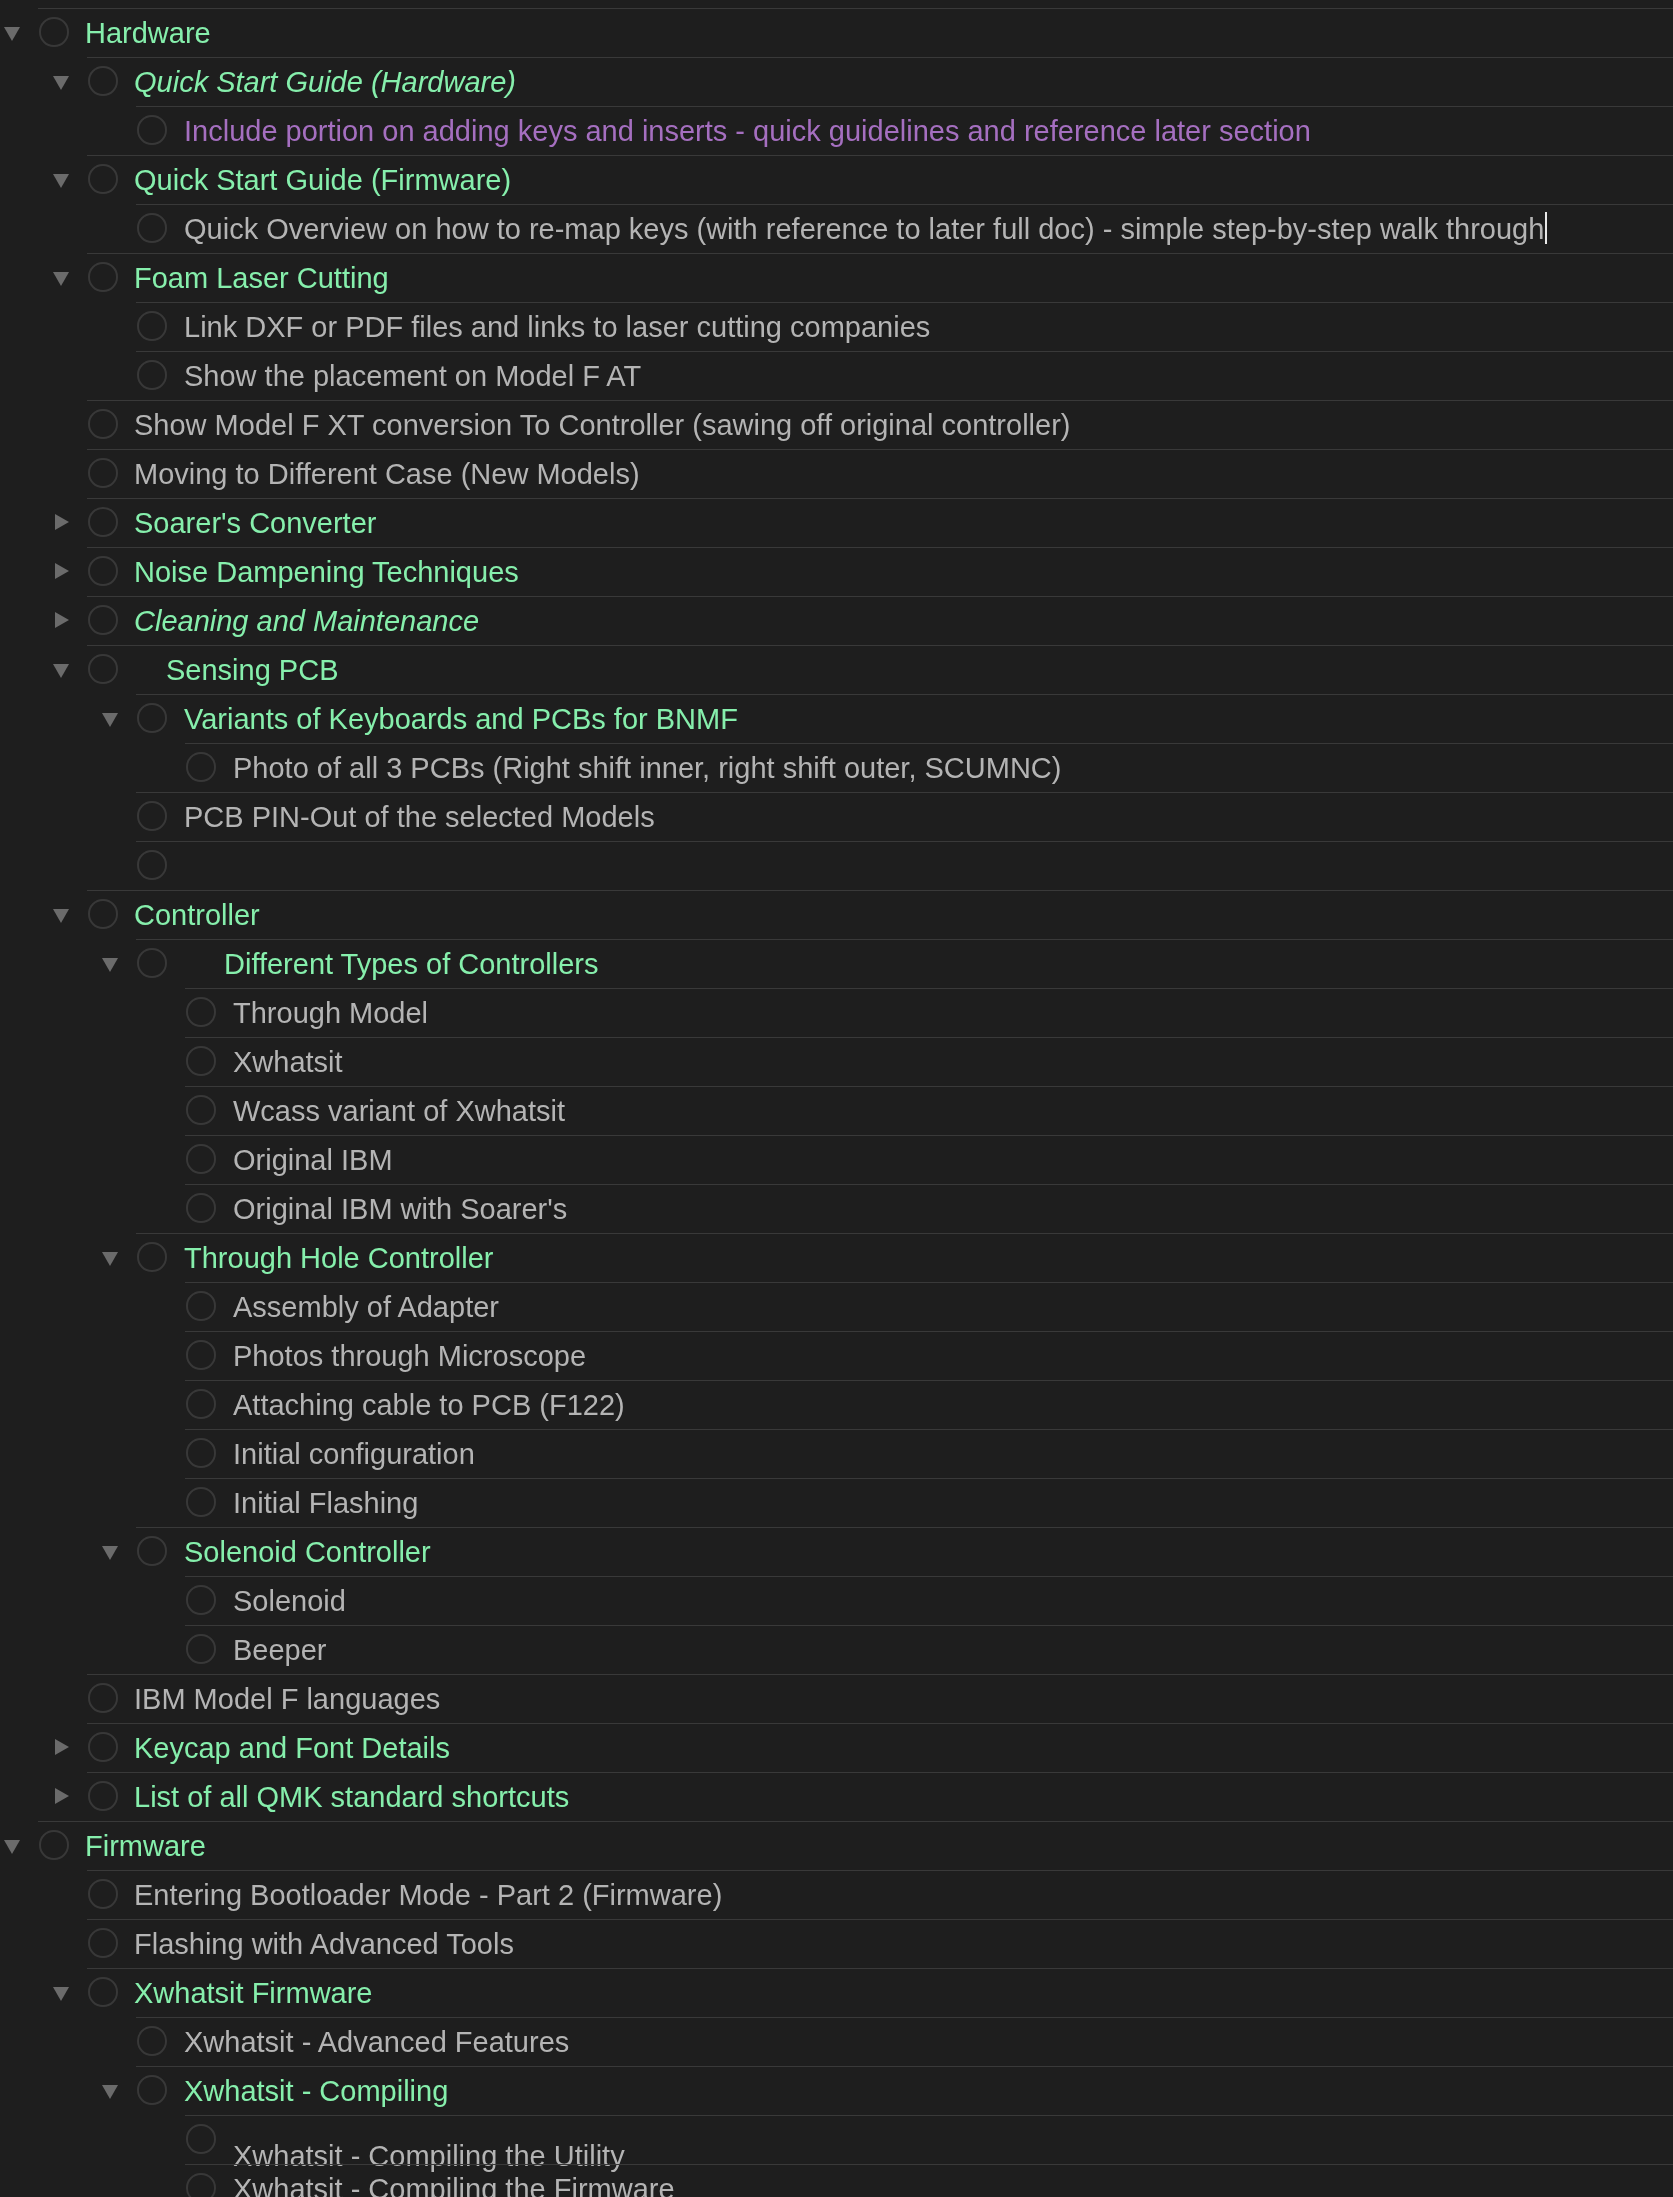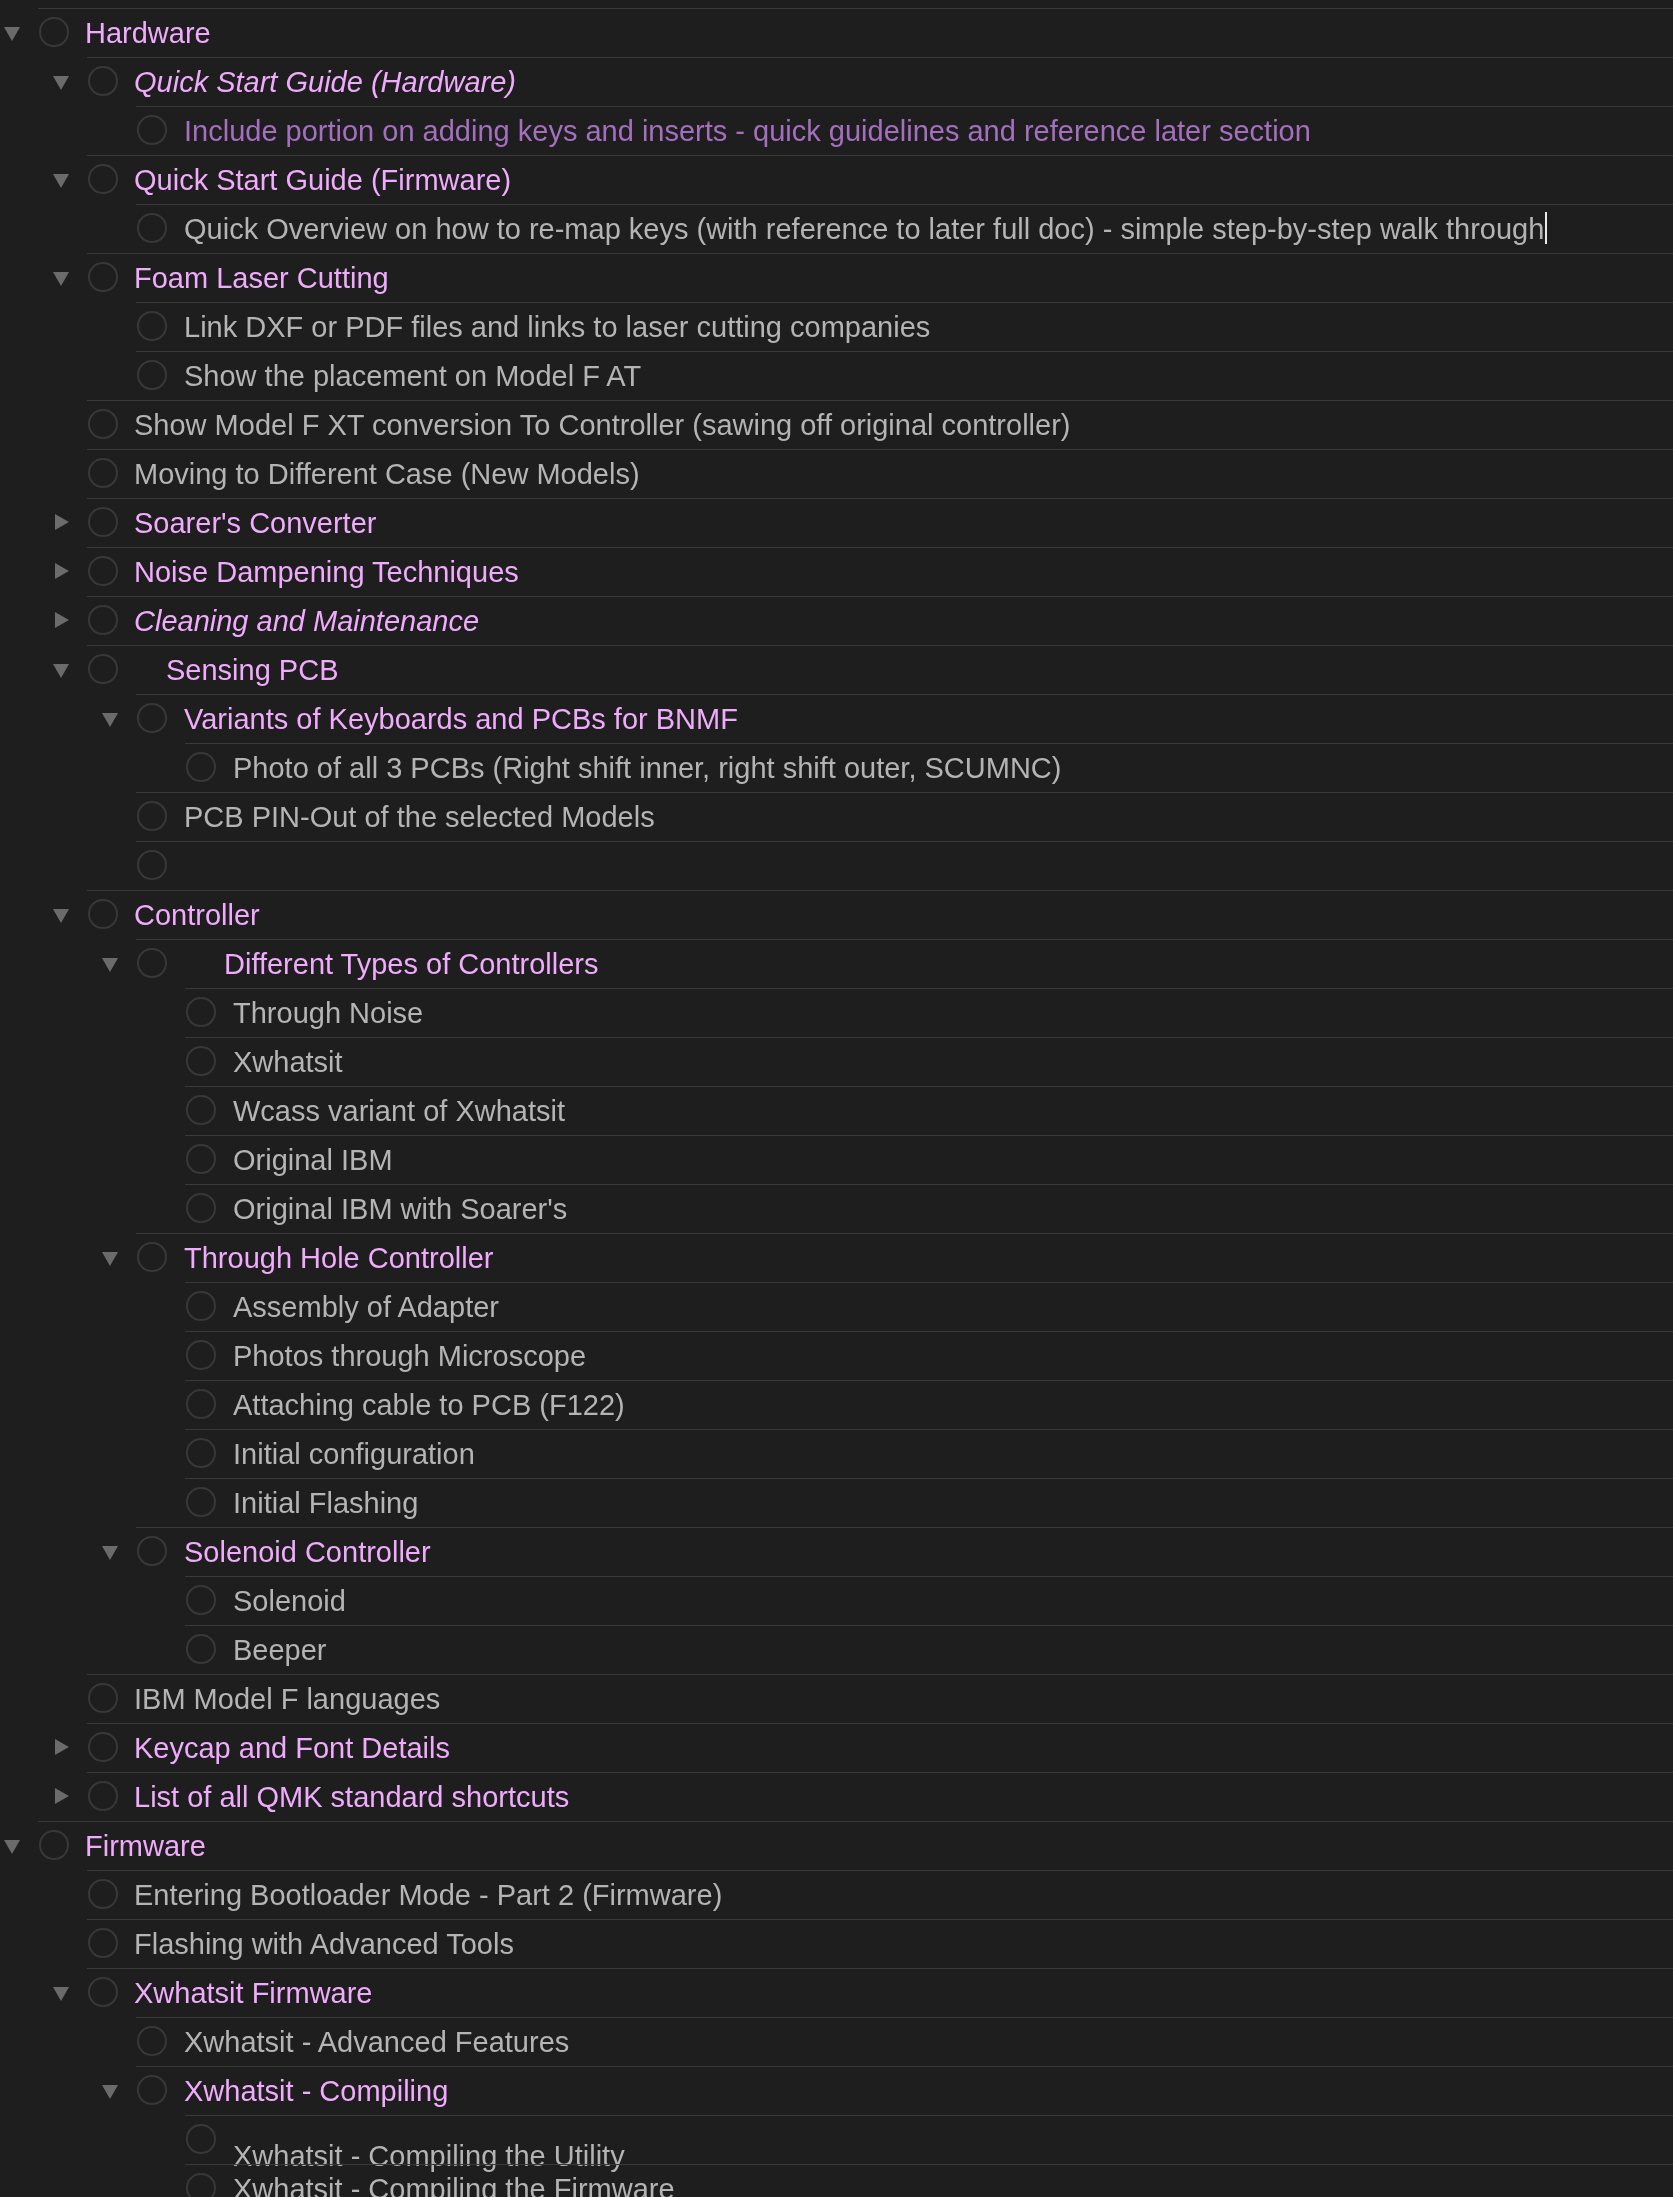--- a/index.html
+++ b/index.html
@@ -27,21 +27,21 @@
     border-left:14px solid #6b6b6b; top:16px;
   }
   .row .circle {
     position:absolute; top:9.5px; width:25.6px; height:25.6px; border-radius:50%;
     border:2.8px solid #383838; box-sizing:content-box; cursor:pointer;
   }
   .row .text {
     position:absolute; top:0; height:49px; line-height:51px;
     font-size:29px; white-space:nowrap; color:#b4b4b4;
   }
-  .row.parent .text { color:#f0abfc; }
+  .row.parent .text { color:#86efac; }
   .row.highlight .text { color:#a56fc0; }
   .caret {
     display:inline-block; width:1.9px; height:32px; background:#e8e8e8;
     vertical-align:middle; margin-left:0.9px; margin-top:-5.7px;
   }
 </style>
 </head>
 <body>
 
 <div id="outline">
@@ -161,21 +161,21 @@
     <div class="row parent">
     <div class="sep" style="left: 136px;"></div>
     <div class="tri open" style="left: 102px;"></div>
     <div class="circle" style="left: 137px;"></div>
     <div class="text" style="left: 184px; margin-left: 40px;"><span>Different Types of Controllers</span></div>
   </div>
     <div class="row">
     <div class="sep" style="left: 185px;"></div>
 
     <div class="circle" style="left: 186px;"></div>
-    <div class="text" style="left: 233px;"><span>Through Noise</span></div>
+    <div class="text" style="left: 233px;"><span>Through Model</span></div>
   </div>
     <div class="row">
     <div class="sep" style="left: 185px;"></div>
 
     <div class="circle" style="left: 186px;"></div>
     <div class="text" style="left: 233px;"><span>Xwhatsit</span></div>
   </div>
     <div class="row">
     <div class="sep" style="left: 185px;"></div>
 

